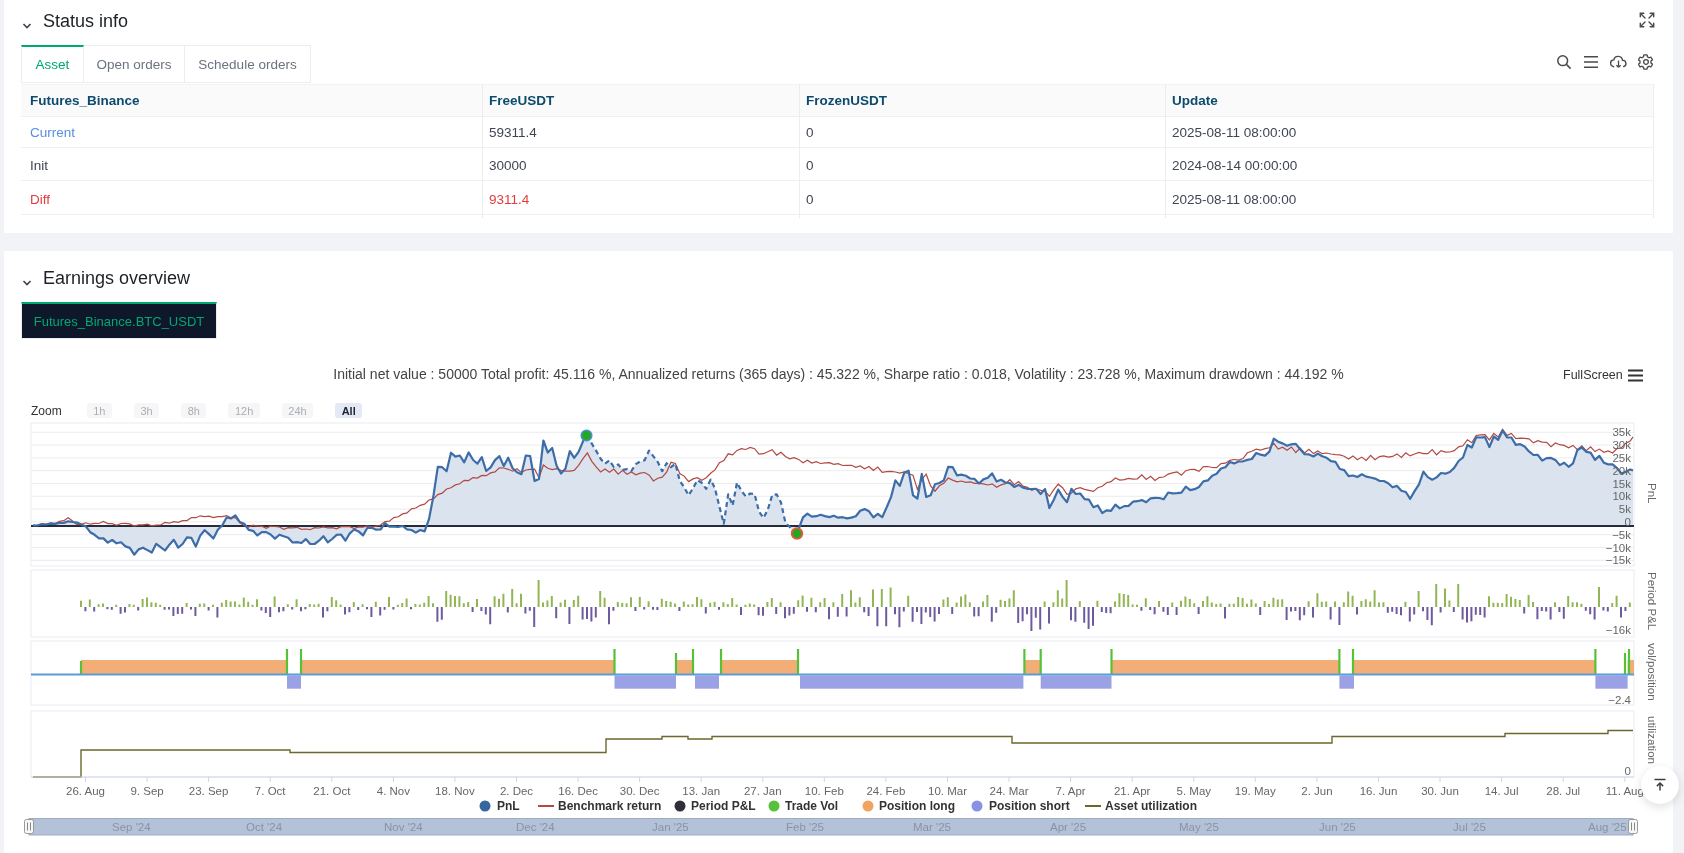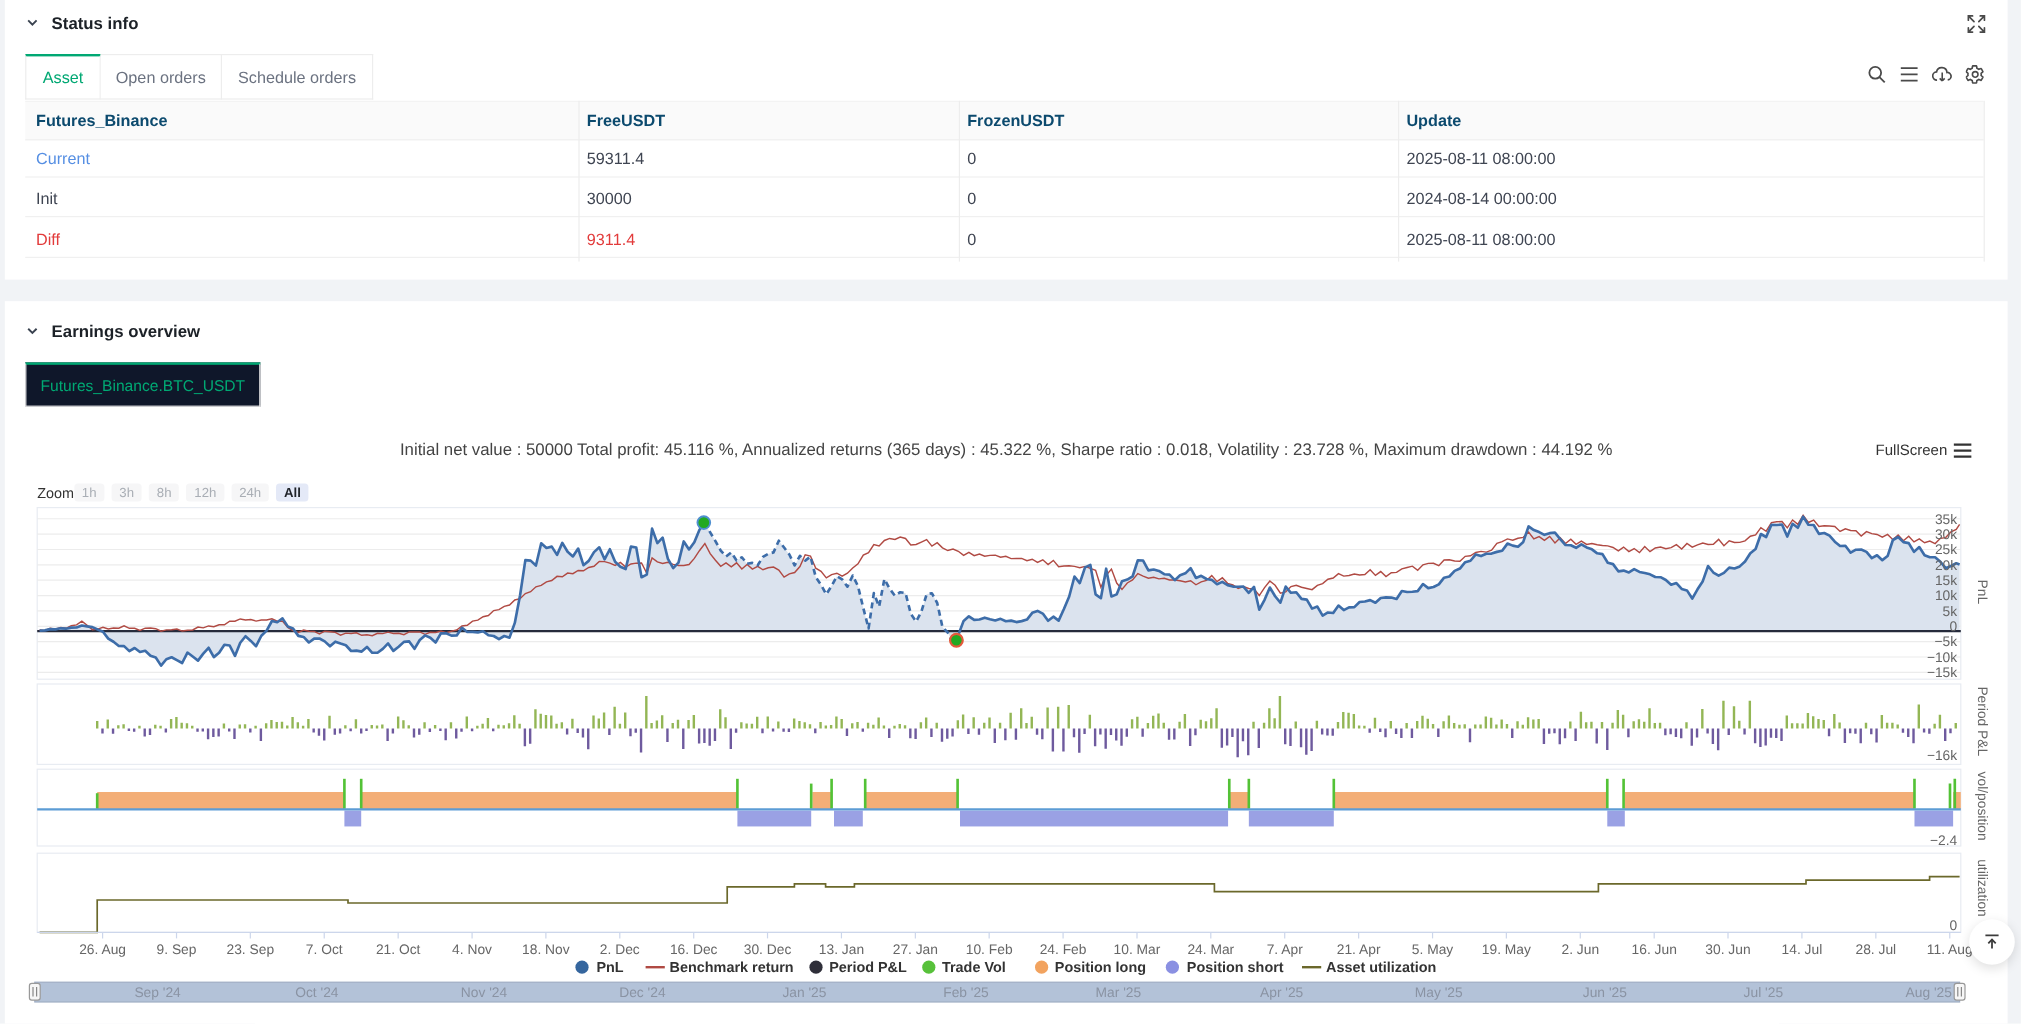--- a/index.html
+++ b/index.html
@@ -1,31 +1,31 @@
 <!DOCTYPE html>
 <html><head><meta charset="utf-8"><style>
 *{margin:0;padding:0;box-sizing:border-box}
 body{width:1684px;height:853px;font-family:'Liberation Sans',sans-serif;background:#f1f3f6;position:relative;overflow:hidden}
 .card{position:absolute;left:4px;width:1669px;background:#fff}
-.sectitle{position:absolute;left:21px;display:flex;align-items:center;font-size:14px;font-weight:bold;color:#1c2127}
+.sectitle{position:absolute;left:21px;display:flex;align-items:flex-end;font-size:18px;font-weight:normal;color:#1c2127}
 .tabs{position:absolute;left:21px;top:45px;display:flex;height:38px}
 .tab{border:1px solid #ededed;border-left:none;display:flex;align-items:center;justify-content:center;font-size:13.5px;color:#6b7280;background:#fff;position:relative}
 .tab.first{border-left:1px solid #ededed}
 .tab.active{color:#00a873;border-top:2px solid #00a873}
 .tools{position:absolute;top:54px;left:1556px;display:flex;gap:11px;align-items:center}
 .thead{position:absolute;left:21px;top:84px;width:1632px;height:33px;background:#fafafa;border-bottom:1px solid #efefef;border-top:1px solid #f3f3f3}
 .hcell{position:absolute;top:0;height:100%;display:flex;align-items:center;font-weight:bold;font-size:13.5px;color:#0c4a6e}
 .trow{position:absolute;left:21px;width:1632px;height:30px;border-bottom:1px solid #f0f0f0}
 .cell{position:absolute;top:0;height:100%;display:flex;align-items:center;font-size:13.5px;color:#3f4552}
 .vsep{position:absolute;top:84px;height:134px;width:1px;background:#ededed}
 .etab{position:absolute;left:21px;top:302px;width:196px;height:37px;border:1px solid #ededed;border-top:2.5px solid #00a873;display:flex;align-items:center;justify-content:center;color:#00a873;font-size:13px;background:#0f172a}
 .stats{position:absolute;top:366px;left:4px;width:1669px;text-align:center;font-size:14px;color:#444}
 .fullscreen{position:absolute;left:1563px;top:368px;font-size:12.5px;color:#333}
 .zoomrow{position:absolute;left:31px;top:403px;display:flex;align-items:center;font-size:12px;font-weight:normal;color:#333}
-.zbtn{height:15px;border-radius:3px;background:#f6f6f7;color:#a9aeb5;font-size:11px;display:flex;align-items:center;justify-content:center;margin-left:6px;padding:0 6.5px}
+.zbtn{height:15px;border-radius:3px;background:#f6f6f7;color:#a9aeb5;font-size:11px;display:flex;align-items:center;justify-content:center;margin-left:22px;padding:0 6.5px}
 .zbtn.all{background:#e4e9f7;color:#1f2329;font-weight:bold}
 .fab{position:absolute;left:1641px;top:766px;width:38px;height:38px;border-radius:50%;background:#fff;box-shadow:0 3px 10px rgba(0,0,0,.13);display:flex;align-items:center;justify-content:center;z-index:5}
 </style></head>
 <body>
 <div class="card" style="top:0;height:233px"></div>
 <div class="card" style="top:251px;height:602px"></div>
 <div class="sectitle" style="top:11px"><svg width="12" height="12" viewBox="0 0 12 12" style="margin-right:10px">
       <path d="M2.5 4 6 7.5 9.5 4" stroke="#3a4350" stroke-width="1.6" fill="none"></path>
     </svg>Status info</div>
 <svg width="18" height="18" viewBox="0 0 18 18" style="position:absolute;left:1638px;top:11px">
@@ -96,21 +96,21 @@
     </svg>Earnings overview</div>
 <div class="etab">Futures_Binance.BTC_USDT</div>
 <div class="stats">Initial net value : 50000 Total profit: 45.116 %, Annualized returns (365 days) : 45.322 %, Sharpe ratio : 0.018, Volatility : 23.728 %, Maximum drawdown : 44.192 %</div>
 <div class="fullscreen">FullScreen</div>
 <svg width="15" height="13" viewBox="0 0 15 13" style="position:absolute;left:1628px;top:369px">
     <g stroke="#333" stroke-width="2">
       <path d="M0 1.5h15M0 6.5h15M0 11.5h15"></path>
     </g>
   </svg>
 <div class="zoomrow">Zoom
- <div class="zbtn" style="margin-left:0">1h</div><div class="zbtn">3h</div><div class="zbtn">8h</div><div class="zbtn">12h</div><div class="zbtn">24h</div><div class="zbtn all">All</div>
+ <div class="zbtn" style="margin-left:25px">1h</div><div class="zbtn">3h</div><div class="zbtn">8h</div><div class="zbtn">12h</div><div class="zbtn">24h</div><div class="zbtn all">All</div>
 </div>
 <svg width="1684" height="463" viewBox="0 390 1684 463" style="position:absolute;left:0;top:390px;font-family:'Liberation Sans',sans-serif">
 <style>
 .xl{font-size:11.5px;fill:#666}
 .yl{font-size:11.5px;fill:#666}
 .rot{font-size:11.5px;fill:#666}
 .leg{font-size:12px;font-weight:bold;fill:#333}
 .nav{font-size:11.5px;fill:#8a93a3}
 </style>
 <rect x="31" y="423" width="1603" height="143" fill="#fff" stroke="#e8ecf2" stroke-width="1"></rect>

